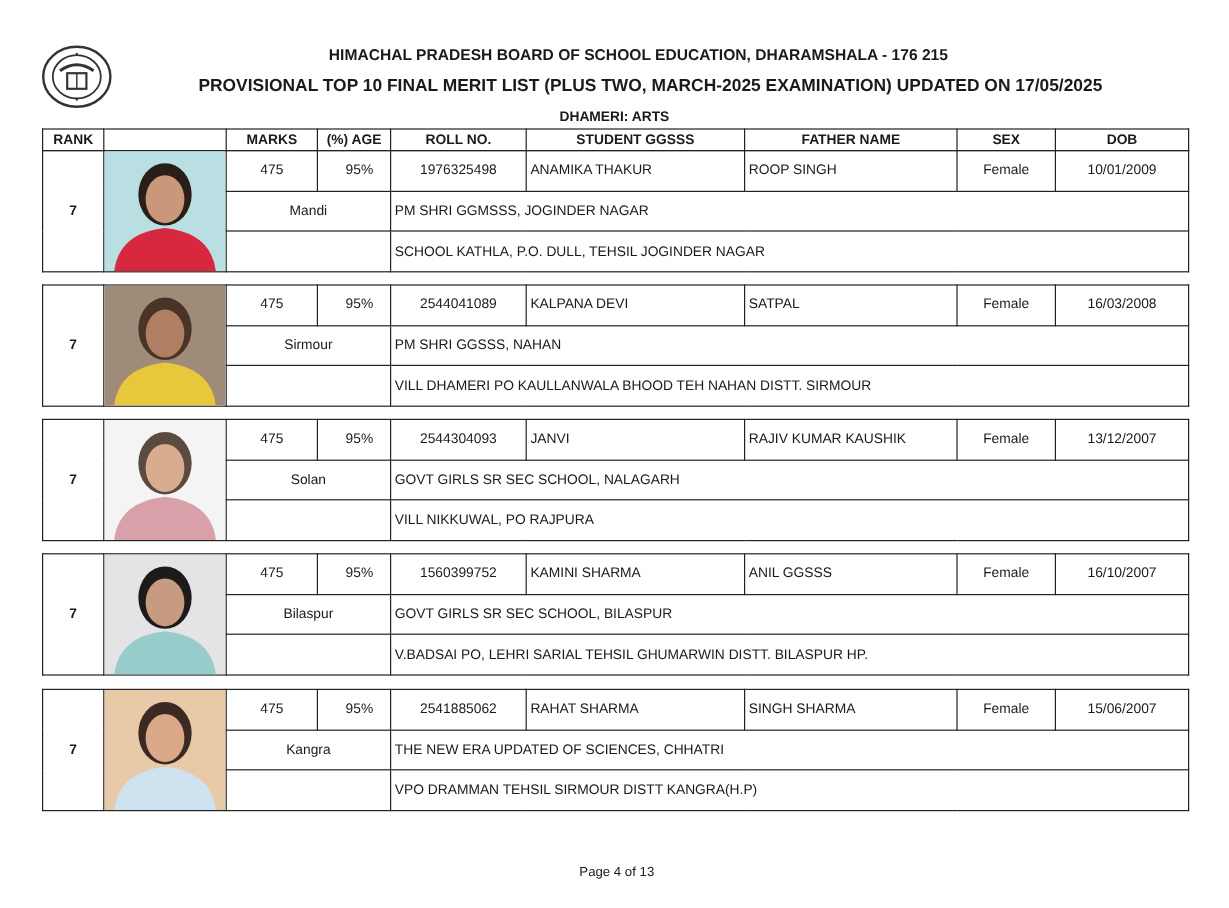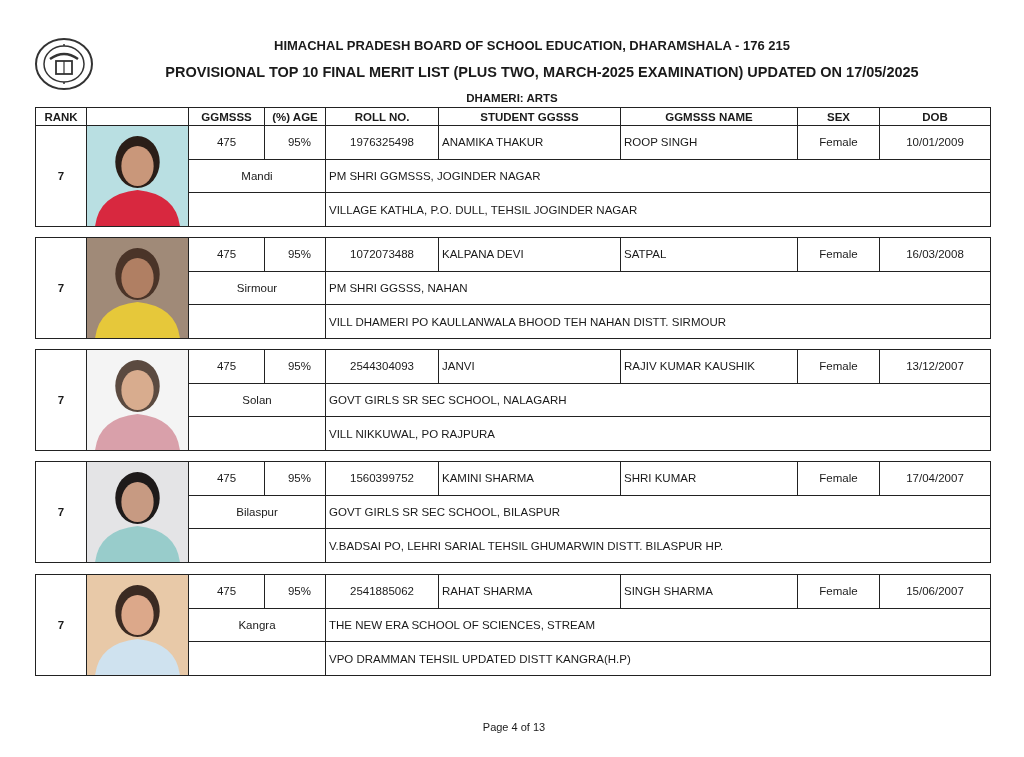--- a/index.html
+++ b/index.html
@@ -68,25 +68,25 @@
     <col style="width:113px">
       <col style="width:182px">
       <col style="width:177px">
       <col style="width:82px">
       <col style="width:111px">
   </colgroup>
   <tbody>
       <tr>
     <th>RANK</th>
     <th></th>
-    <th>GGMSSS</th>
+    <th>MARKS</th>
     <th>(%) AGE</th>
     <th>ROLL NO.</th>
     <th>STUDENT GGSSS</th>
-    <th>GGMSSS NAME</th>
+    <th>FATHER NAME</th>
     <th>SEX</th>
     <th>DOB</th>
   </tr>
 </tbody>
   </table>
 
 <div id="records">
     <table style="top: 125px;">
       <colgroup>
         <col style="width:51px">
@@ -117,21 +117,21 @@
           <td class="l">ROOP SINGH</td>
           <td class="c">Female</td>
           <td class="c">10/01/2009</td>
         </tr>
         <tr>
           <td colspan="2" class="c">Mandi</td>
           <td colspan="5" class="l">PM SHRI GGMSSS, JOGINDER NAGAR</td>
         </tr>
         <tr>
           <td colspan="2"></td>
-          <td colspan="5" class="l">VILLAGE KATHLA, P.O. DULL, TEHSIL JOGINDER NAGAR</td>
+          <td colspan="5" class="l">SCHOOL KATHLA, P.O. DULL, TEHSIL JOGINDER NAGAR</td>
         </tr>
       </tbody>
     </table>
     <table style="top: 237px;">
       <colgroup>
         <col style="width:51px">
         <col style="width:102px">
         <col style="width:76px">
         <col style="width:61px">
         <col style="width:113px">
@@ -146,21 +146,21 @@
           <td rowspan="3" class="photo-cell">
             <svg class="photo" viewBox="0 0 100 100" preserveAspectRatio="none">
               <rect width="100" height="100" fill="#a08a78"></rect>
               <ellipse cx="50" cy="36" rx="22" ry="26" fill="#4a3428"></ellipse>
               <ellipse cx="50" cy="40" rx="16" ry="20" fill="#b07f63"></ellipse>
               <path d="M8 100 Q12 68 50 64 Q88 68 92 100 Z" fill="#e6c83a"></path>
             </svg>
           </td>
           <td class="c">475</td>
           <td class="c" style="text-align:right;padding-right:14px">95%</td>
-          <td class="c">1072073488</td>
+          <td class="c">2544041089</td>
           <td class="l">KALPANA DEVI</td>
           <td class="l">SATPAL</td>
           <td class="c">Female</td>
           <td class="c">16/03/2008</td>
         </tr>
         <tr>
           <td colspan="2" class="c">Sirmour</td>
           <td colspan="5" class="l">PM SHRI GGSSS, NAHAN</td>
         </tr>
         <tr>
@@ -230,23 +230,23 @@
               <rect width="100" height="100" fill="#e4e4e6"></rect>
               <ellipse cx="50" cy="36" rx="22" ry="26" fill="#1e1a1a"></ellipse>
               <ellipse cx="50" cy="40" rx="16" ry="20" fill="#c79a82"></ellipse>
               <path d="M8 100 Q12 68 50 64 Q88 68 92 100 Z" fill="#98cccb"></path>
             </svg>
           </td>
           <td class="c">475</td>
           <td class="c" style="text-align:right;padding-right:14px">95%</td>
           <td class="c">1560399752</td>
           <td class="l">KAMINI SHARMA</td>
-          <td class="l">SHRI KUMAR</td>
-          <td class="c">Female</td>
-          <td class="c">17/04/2007</td>
+          <td class="l">ANIL GGSSS</td>
+          <td class="c">Female</td>
+          <td class="c">16/10/2007</td>
         </tr>
         <tr>
           <td colspan="2" class="c">Bilaspur</td>
           <td colspan="5" class="l">GOVT  GIRLS SR SEC SCHOOL, BILASPUR</td>
         </tr>
         <tr>
           <td colspan="2"></td>
           <td colspan="5" class="l">V.BADSAI PO, LEHRI SARIAL TEHSIL GHUMARWIN DISTT. BILASPUR HP.</td>
         </tr>
       </tbody>
@@ -277,23 +277,23 @@
           <td class="c">475</td>
           <td class="c" style="text-align:right;padding-right:14px">95%</td>
           <td class="c">2541885062</td>
           <td class="l">RAHAT SHARMA</td>
           <td class="l">SINGH SHARMA</td>
           <td class="c">Female</td>
           <td class="c">15/06/2007</td>
         </tr>
         <tr>
           <td colspan="2" class="c">Kangra</td>
-          <td colspan="5" class="l">THE NEW ERA SCHOOL OF SCIENCES, STREAM</td>
-        </tr>
-        <tr>
-          <td colspan="2"></td>
-          <td colspan="5" class="l">VPO DRAMMAN TEHSIL UPDATED DISTT KANGRA(H.P)</td>
+          <td colspan="5" class="l">THE NEW ERA UPDATED OF SCIENCES, CHHATRI</td>
+        </tr>
+        <tr>
+          <td colspan="2"></td>
+          <td colspan="5" class="l">VPO DRAMMAN TEHSIL SIRMOUR DISTT KANGRA(H.P)</td>
         </tr>
       </tbody>
     </table>
   </div>
 
 <div class="footer">Page 4 of 13</div>
 
 </body></html>

